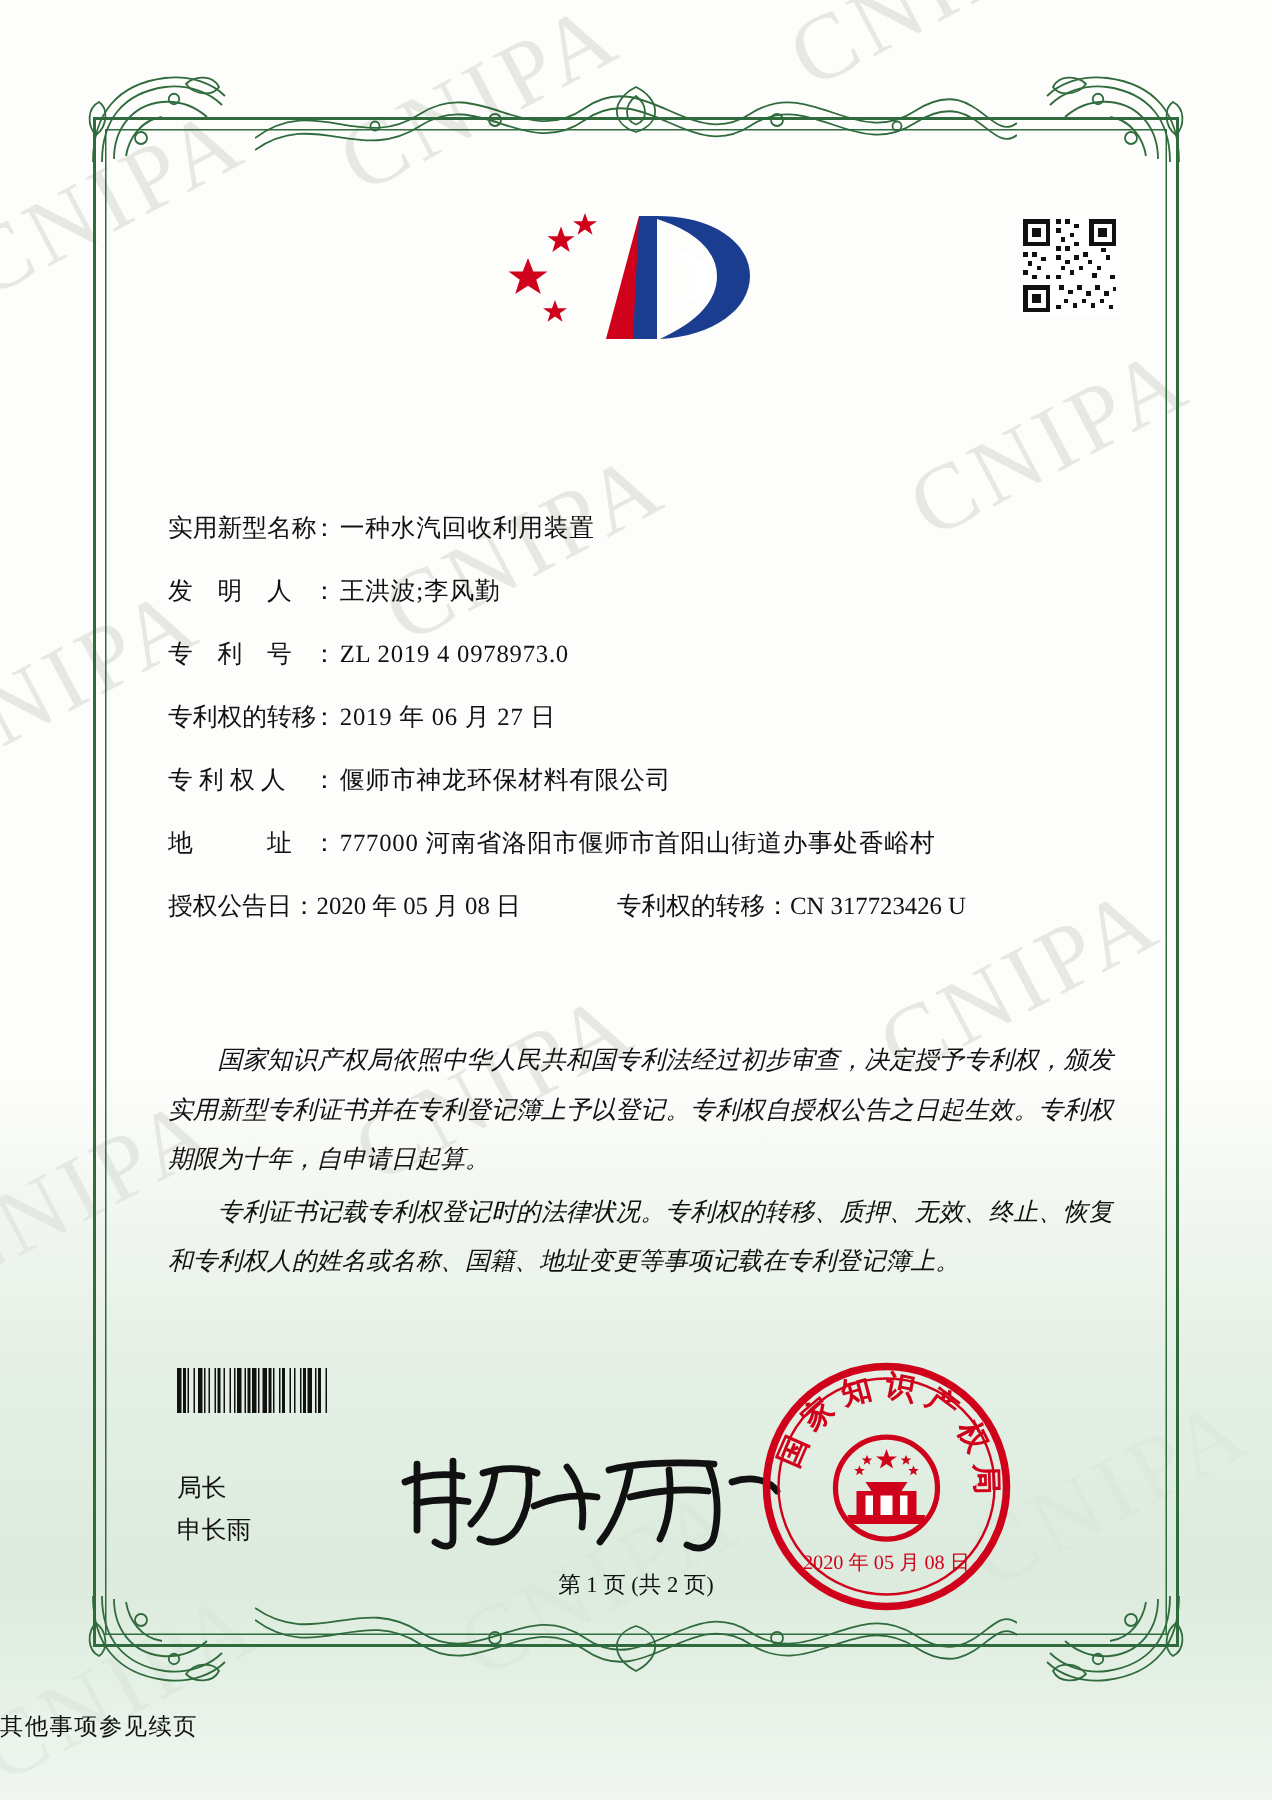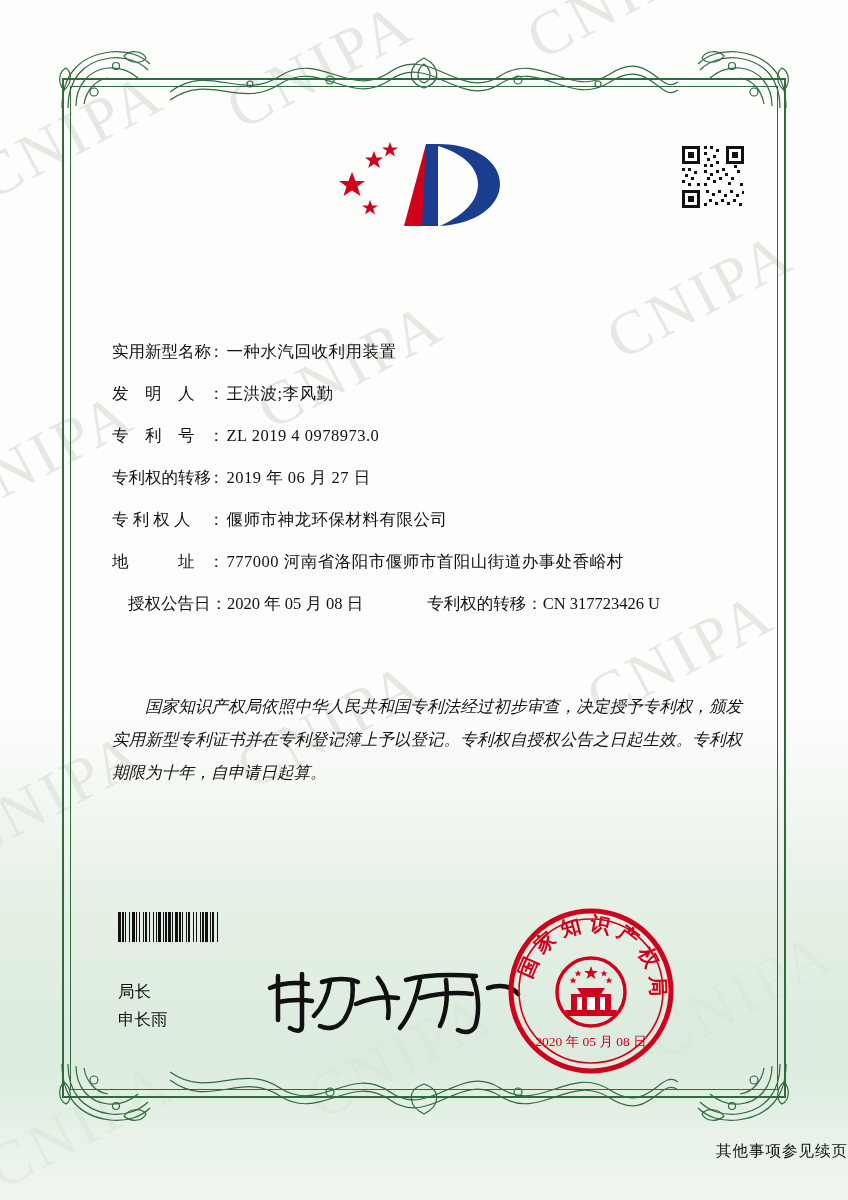--- a/index.html
+++ b/index.html
@@ -148,21 +148,20 @@
     letter-spacing: 0;
     white-space: nowrap;
   }
   .f-colon { margin-right: 2px; }
   .f-value { letter-spacing: 0.5px; }
 
   .grant-row {
     display: flex;
     align-items: flex-start;
     margin-bottom: 4px;
-    margin-left: 16px;
   }
   .grant-row .g2 { margin-left: 64px; }
 
   .paras {
     position: absolute;
     left: 42px;
     top: 604px;
     width: 630px;
     font-size: 16.5px;
     line-height: 2.0;
@@ -228,21 +227,21 @@
     bottom: 24px;
     text-align: center;
     font-size: 15px;
     color: #111;
   }
 
   .footnote {
     position: absolute;
     left: 0; right: 0;
     bottom: 38px;
-    text-align: right;
+    text-align: left;
     font-size: 15.5px;
     color: #111;
     letter-spacing: 1px;
   }
 </style>
 </head>
 <body>
 
 <div class="page">
 
@@ -454,20 +453,21 @@
         <span>：</span>
         <span>2020 年 05 月 08 日</span>
         <span class="g2">专利权的转移</span>
         <span>：</span>
         <span>CN 317723426 U</span>
       </div>
     </div>
 
     <div class="paras">
       <p>国家知识产权局依照中华人民共和国专利法经过初步审查，决定授予专利权，颁发实用新型专利证书并在专利登记簿上予以登记。专利权自授权公告之日起生效。专利权期限为十年，自申请日起算。</p>
+      <p>专利证书记载专利权登记时的法律状况。专利权的转移、质押、无效、终止、恢复和专利权人的姓名或名称、国籍、地址变更等事项记载在专利登记簿上。</p>
     </div>
 
     <div class="barcode">
         <i style="width: 3px;"></i>
         <i style="width: 1px; background: transparent;"></i>
         <i style="width: 2px;"></i>
         <i style="width: 1px; background: transparent;"></i>
         <i style="width: 1px;"></i>
         <i style="width: 3px; background: transparent;"></i>
         <i style="width: 1px;"></i>
@@ -576,16 +576,17 @@
         <defs>
           <path id="sealArc" d="M 85 85 m -60,0 a 60,60 0 1,1 120,0" fill="none"></path>
         </defs>
         <text font-family="'DejaVu Serif','Liberation Serif',serif" font-size="20" font-weight="bold" fill="#d0021b" letter-spacing="7">
           <textPath href="#sealArc" startOffset="6%">国家知识产权局</textPath>
         </text>
         <text x="85" y="140" text-anchor="middle" font-family="'Liberation Serif',serif" font-size="13.5" fill="#d0021b">2020 年 05 月 08 日</text>
       </svg>
     </div>
 
+    <div class="pagenum">第 1 页 (共 2 页)</div>
   </div>
 
   <div class="footnote">其他事项参见续页</div>
 </div>
 
 </body></html>

